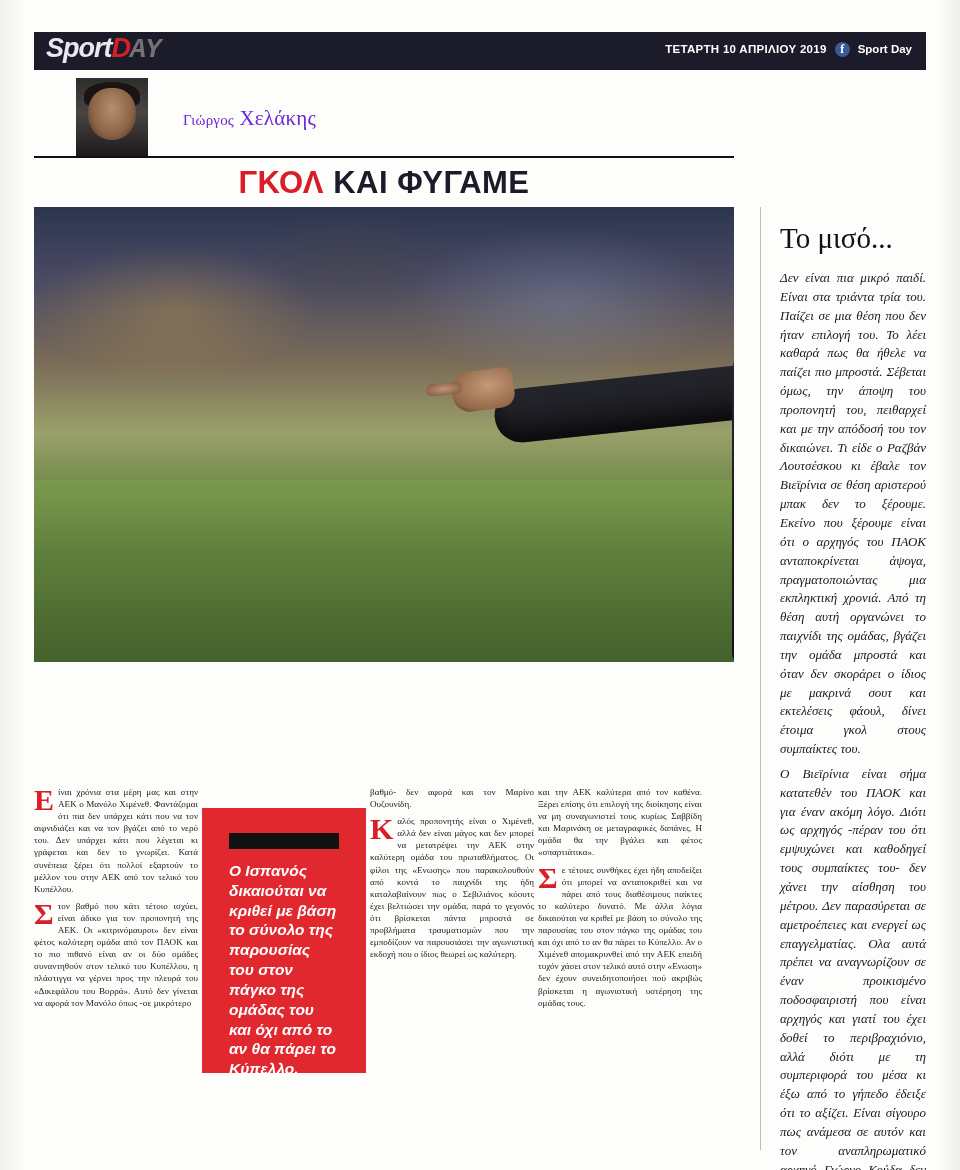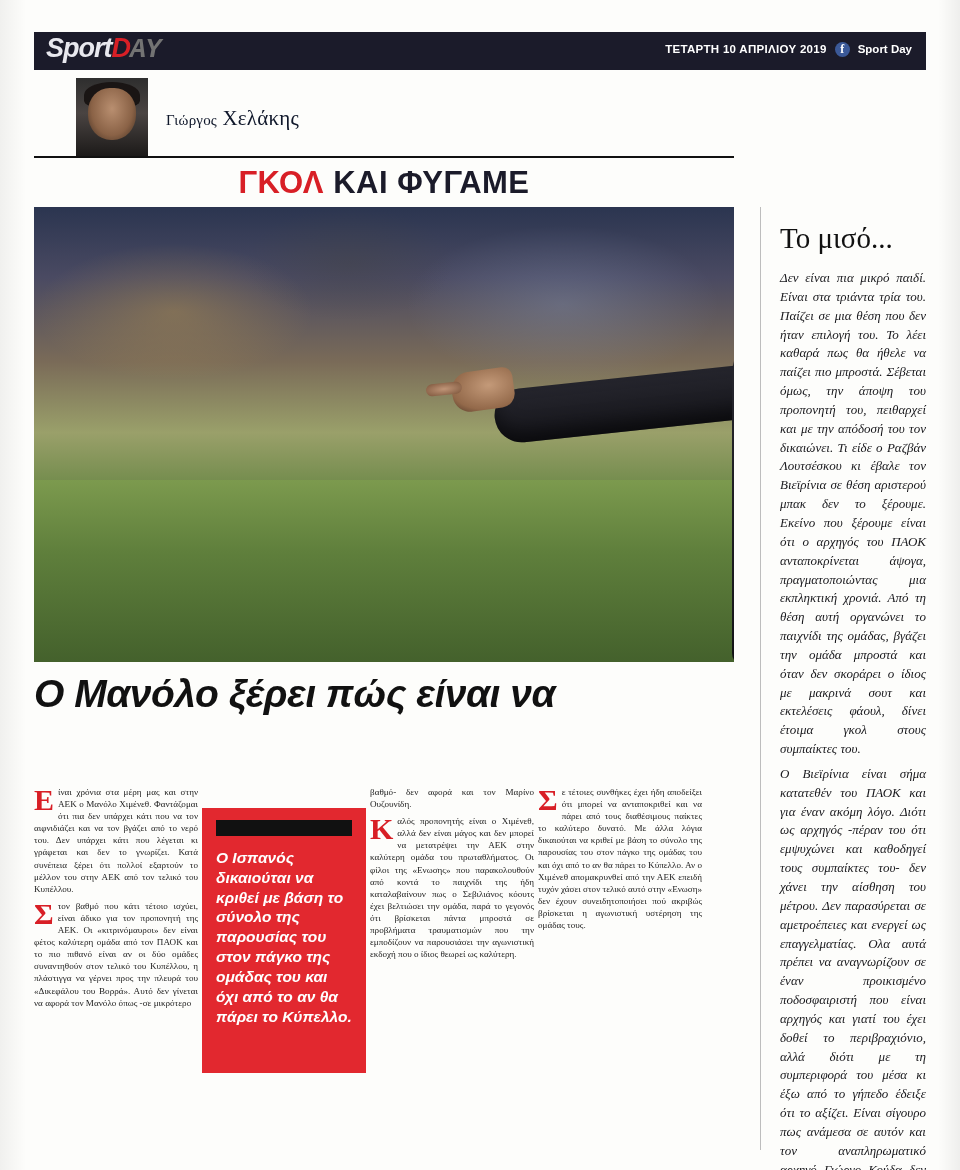--- a/index.html
+++ b/index.html
@@ -52,22 +52,22 @@
     position:absolute; left:12px; top:10px; width:48px; height:52px;
     border-radius:45% 45% 48% 48%;
     background:radial-gradient(ellipse at 50% 40%, #b98f70 0%, #8a6246 60%, #3b2a1e 100%);
   }
   .byline .photo .hair {
     position:absolute; left:8px; top:4px; width:56px; height:26px;
     border-radius:50% 50% 30% 30%;
     background:#1a1514;
   }
   .byline .name {
-    position:absolute; left:132px; top:28px;
-    font-size:21px; color:#0f172a; letter-spacing:0.2px;
+    position:absolute; left:149px; top:28px;
+    font-size:21px; color:#6d28d9; letter-spacing:0.2px;
   }
   .byline .name .small { font-size:15px; }
   .byline-rule {
     position:absolute; left:34px; top:156px; width:700px; height:2px; background:#111;
   }
 
   
   .kicker {
     position:absolute; top:165px; left:34px; width:700px;
     text-align:center;
@@ -140,21 +140,21 @@
   }
   .col { width:164px; font-size:9.1px; line-height:1.33; text-align:justify; color:#1a1a1a; }
   .col p { margin:0 0 5px 0; }
   .dropcap::first-letter {
     float:left; font-size:30px; line-height:0.78; font-weight:bold;
     color:#d81f26; padding:2px 4px 0 0; font-family:"Liberation Serif", serif;
   }
 
   
   .pullbox {
-    width:164px; background:#e2282f; color:#fff; padding:0;
+    width:164px; background:#e2282f; color:#fff; padding:13px;
     position:relative; align-self:flex-start; margin-top:22px; height:265px;
   }
   .pullbox .bar { height:16px; background:#111; margin:12px 14px 12px 14px; }
   .pullbox .txt {
     font-family:"Liberation Sans", sans-serif;
     font-weight:bold; font-style:italic;
     font-size:15.5px; line-height:1.28; padding:0 14px 14px 14px;
   }
 
   
@@ -222,40 +222,40 @@
     <div class="fig">
       <div class="arm"></div>
       <div class="hand"></div>
       <div class="finger"></div>
       <div class="body"></div>
 
     </div>
   </div>
 
   <div class="headline">
-    <div>Ο Μανόλο ξέρει πώς είναι να</div>
   </div>
 
   <div class="cols">
     <div class="col">
       <p class="dropcap">Είναι χρόνια στα μέρη μας και στην ΑΕΚ ο Μανόλο Χιμένεθ. Φαντάζομαι ότι πια δεν υπάρχει κάτι που να τον αιφνιδιάζει και να τον βγάζει από το νερό του. Δεν υπάρχει κάτι που λέγεται κι γράφεται και δεν το γνωρίζει. Κατά συνέπεια ξέρει ότι πολλοί εξαρτούν το μέλλον του στην ΑΕΚ από τον τελικό του Κυπέλλου.</p>
       <p class="dropcap">Στον βαθμό που κάτι τέτοιο ισχύει, είναι άδικο για τον προπονητή της ΑΕΚ. Οι «κιτρινόμαυροι» δεν είναι φέτος καλύτερη ομάδα από τον ΠΑΟΚ και το πιο πιθανό είναι αν οι δύο ομάδες συναντηθούν στον τελικό του Κυπέλλου, η πλάστιγγα να γέρνει προς την πλευρά του «Δικεφάλου του Βορρά». Αυτό δεν γίνεται να αφορά τον Μανόλο όπως -σε μικρότερο</p>
     </div>
 
     <div class="pullbox">
       <div class="bar"></div>
       <div class="txt">Ο Ισπανός δικαιούται να κριθεί με βάση το σύνολο της παρουσίας του στον πάγκο της ομάδας του και όχι από το αν θα πάρει το Κύπελλο.</div>
     </div>
 
     <div class="col">
       <p>βαθμό- δεν αφορά και τον Μαρίνο Ουζουνίδη.</p>
       <p class="dropcap">Καλός προπονητής είναι ο Χιμένεθ, αλλά δεν είναι μάγος και δεν μπορεί να μετατρέψει την ΑΕΚ στην καλύτερη ομάδα του πρωταθλήματος. Οι φίλοι της «Ενωσης» που παρακολουθούν από κοντά το παιχνίδι της ήδη καταλαβαίνουν πως ο Σεβιλιάνος κόουτς έχει βελτιώσει την ομάδα, παρά το γεγονός ότι βρίσκεται πάντα μπροστά σε προβλήματα τραυματισμών που την εμποδίζουν να παρουσιάσει την αγωνιστική εκδοχή που ο ίδιος θεωρεί ως καλύτερη.</p>
     </div>
 
     <div class="col">
+      <p>και την ΑΕΚ καλύτερα από τον καθένα. Ξέρει επίσης ότι επιλογή της διοίκησης είναι να μη συναγωνιστεί τους κυρίως Σαββίδη και Μαρινάκη σε μεταγραφικές δαπάνες. Η ομάδα θα την βγάλει και φέτος «σπαρτιάτικα».</p>
       <p class="dropcap">Σε τέτοιες συνθήκες έχει ήδη αποδείξει ότι μπορεί να ανταποκριθεί και να πάρει από τους διαθέσιμους παίκτες το καλύτερο δυνατό. Με άλλα λόγια δικαιούται να κριθεί με βάση το σύνολο της παρουσίας του στον πάγκο της ομάδας του και όχι από το αν θα πάρει το Κύπελλο. Αν ο Χιμένεθ απομακρυνθεί από την ΑΕΚ επειδή τυχόν χάσει στον τελικό αυτό στην «Ενωση» δεν έχουν συνειδητοποιήσει πού ακριβώς βρίσκεται η αγωνιστική υστέρηση της ομάδας τους.</p>
     </div>
   </div>
 
   <div class="vrule"></div>
   <div class="side">
     <h2>Το μισό...</h2>
     <div class="body">
       <p>Δεν είναι πια μικρό παιδί. Είναι στα τριάντα τρία του. Παίζει σε μια θέση που δεν ήταν επιλογή του. Το λέει καθαρά πως θα ήθελε να παίζει πιο μπροστά. Σέβεται όμως, την άποψη του προπονητή του, πειθαρχεί και με την απόδοσή του τον δικαιώνει. Τι είδε ο Ραζβάν Λουτσέσκου κι έβαλε τον Βιεϊρίνια σε θέση αριστερού μπακ δεν το ξέρουμε. Εκείνο που ξέρουμε είναι ότι ο αρχηγός του ΠΑΟΚ ανταποκρίνεται άψογα, πραγματοποιώντας μια εκπληκτική χρονιά. Από τη θέση αυτή οργανώνει το παιχνίδι της ομάδας, βγάζει την ομάδα μπροστά και όταν δεν σκοράρει ο ίδιος με μακρινά σουτ και εκτελέσεις φάουλ, δίνει έτοιμα γκολ στους συμπαίκτες του.</p>
       <p>Ο Βιεϊρίνια είναι σήμα κατατεθέν του ΠΑΟΚ και για έναν ακόμη λόγο. Διότι ως αρχηγός -πέραν του ότι εμψυχώνει και καθοδηγεί τους συμπαίκτες του- δεν χάνει την αίσθηση του μέτρου. Δεν παρασύρεται σε αμετροέπειες και ενεργεί ως επαγγελματίας. Ολα αυτά πρέπει να αναγνωρίζουν σε έναν προικισμένο ποδοσφαιριστή που είναι αρχηγός και γιατί του έχει δοθεί το περιβραχιόνιο, αλλά διότι με τη συμπεριφορά του μέσα κι έξω από το γήπεδο έδειξε ότι το αξίζει. Είναι σίγουρο πως ανάμεσα σε αυτόν και τον αναπληρωματικό αρχηγό Γιώργο Κούδα δεν μεσολαβεί κάποιος άλλος...</p>

